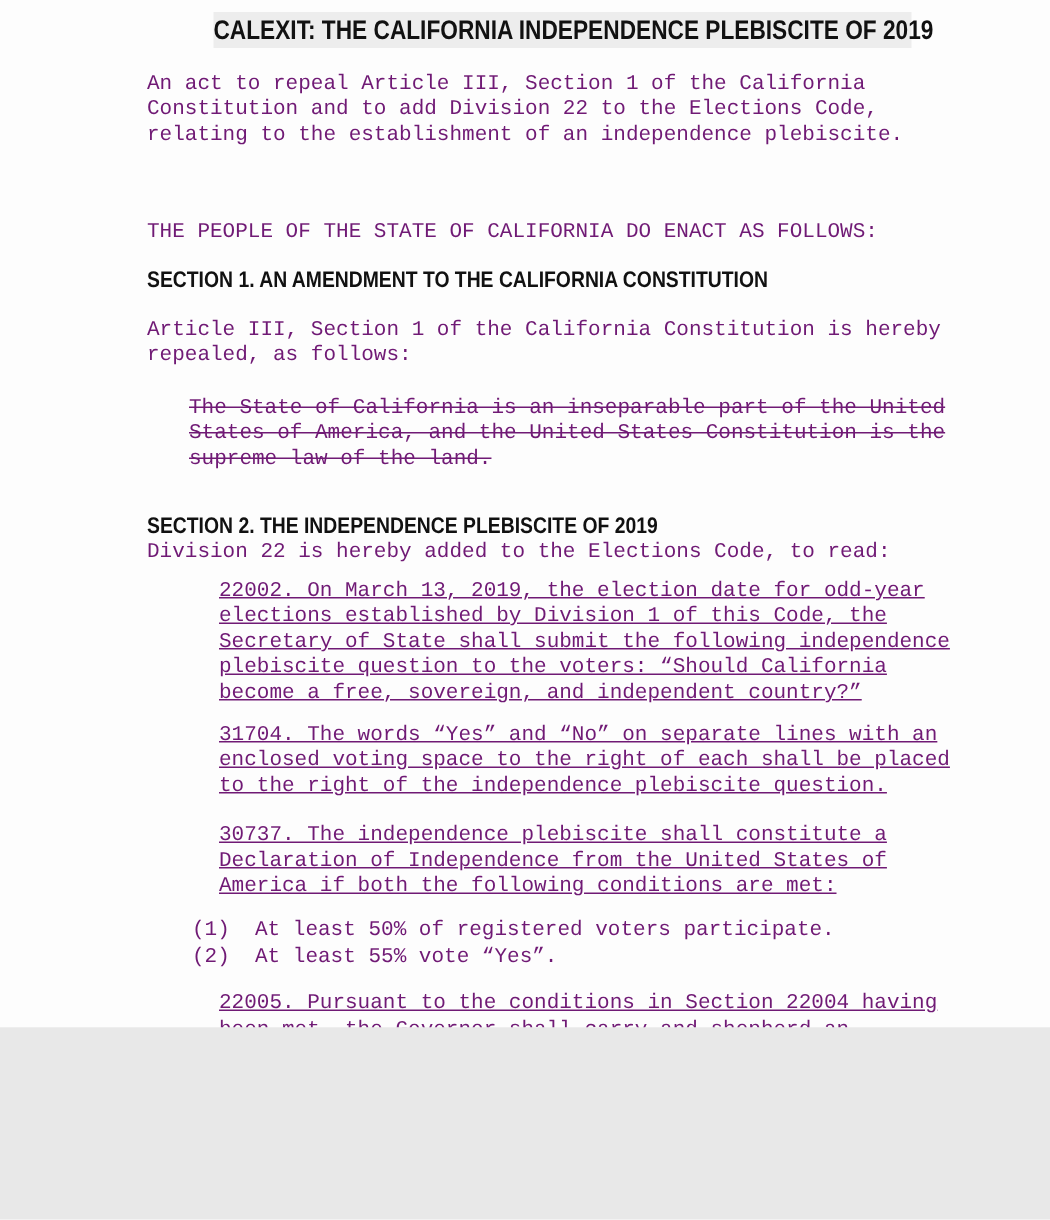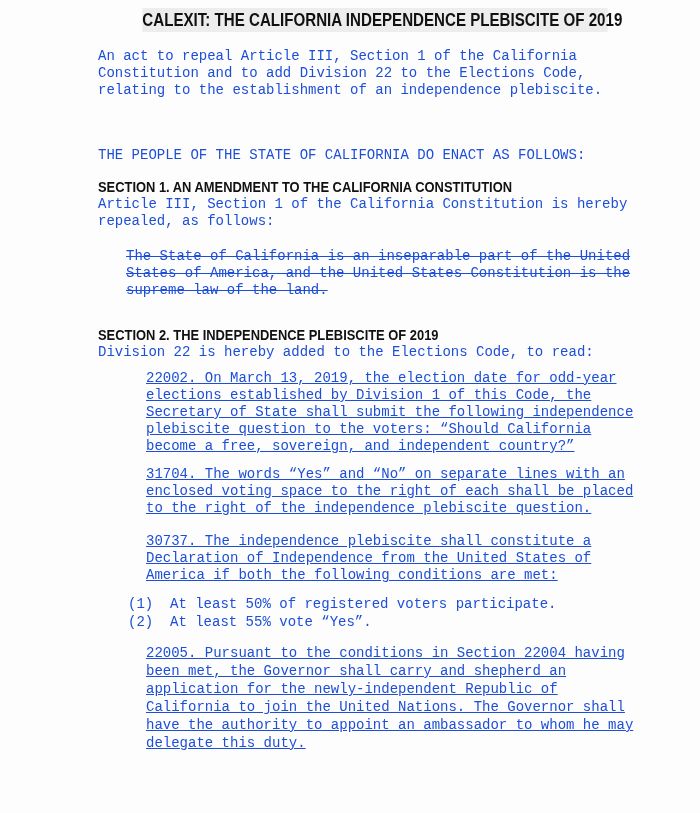--- a/index.html
+++ b/index.html
@@ -1,19 +1,19 @@
 <!DOCTYPE html>
 <html><head>
 <meta charset="utf-8">
 <style>
   html, body { margin: 0; padding: 0; background: #e8e8e8; }
   .page {
     position: relative;
     width: 700px;
-    height: 813px;
+    height: 685px;
     margin: 0 auto;
     background: #fdfdfd;
     overflow: hidden;
     color: #1d1d1d;
     font-family: "Liberation Mono", monospace;
   }
   .content {
     padding: 8px 48px 0 98px; 
   }
   .doc-title {
@@ -27,41 +27,41 @@
     background: #ededed;
     transform: scaleX(0.84);
     transform-origin: center;
     white-space: nowrap;
   }
   .mono {
     font-family: "Liberation Mono", monospace;
     font-size: 14px;
     line-height: 17px;
     white-space: pre;
-    color: #1d4ed8;
+    color: #701a75;
   }
   .heading {
     font-family: "Liberation Sans", sans-serif;
     font-weight: bold;
     font-size: 15px;
     line-height: 18px;
     color: #111;
     transform: scaleX(0.86);
     transform-origin: left center;
     white-space: nowrap;
   }
   .indent { margin-left: 48px; text-decoration: underline; }       
   .list-indent { margin-left: 30px; }  
   .strike { text-decoration: line-through; text-decoration-thickness: 1px; }
 
   
   .m-intro      { margin-top: 16px; }
   .m-enact      { margin-top: 48px; }
   .m-s1head     { margin-top: 14px; }
-  .m-s1body     { }
+  .m-s1body     { margin-top: 16px; }
   .m-repealed   { margin-top: 18px; margin-left: 28px; }
   .m-s2head     { margin-top: 27px; }
   .m-s2intro    { }
   .m-divtitle   { margin-top: 8px; }
   .m-c22002     { margin-top: 9px; }
   .m-c22003     { margin-top: 11px; }
   .m-c22004     { margin-top: 16px; }
   .m-conditions { margin-top: 11px; line-height: 18px; }
   .m-c22005     { margin-top: 13px; line-height: 18px; }
 </style>

